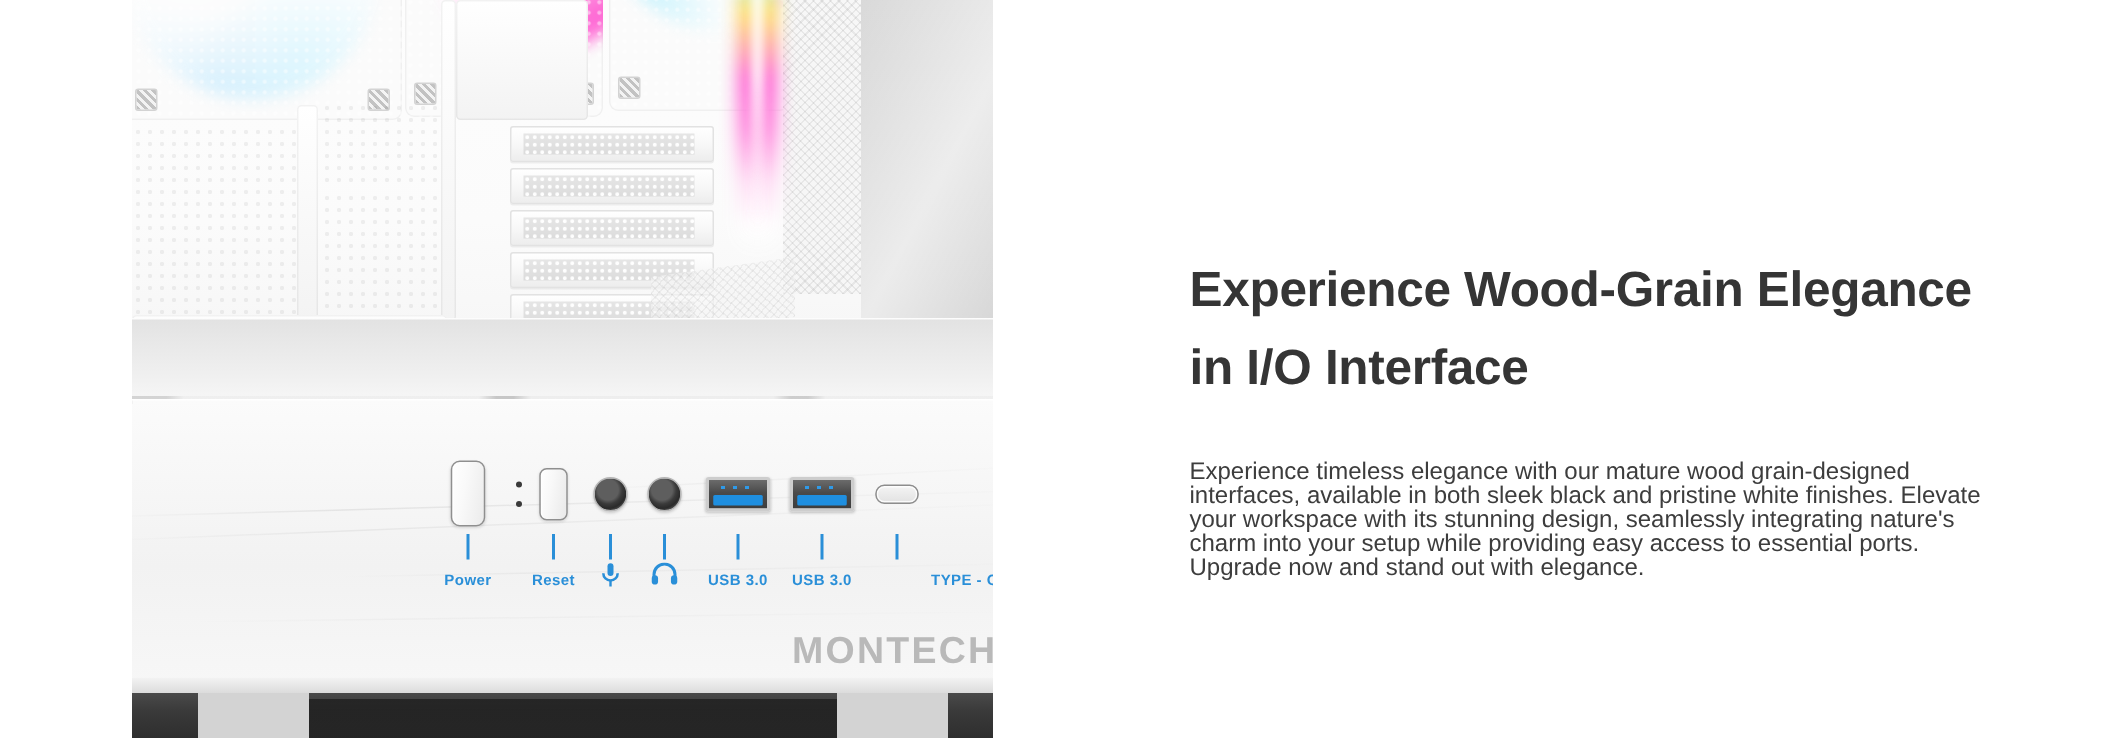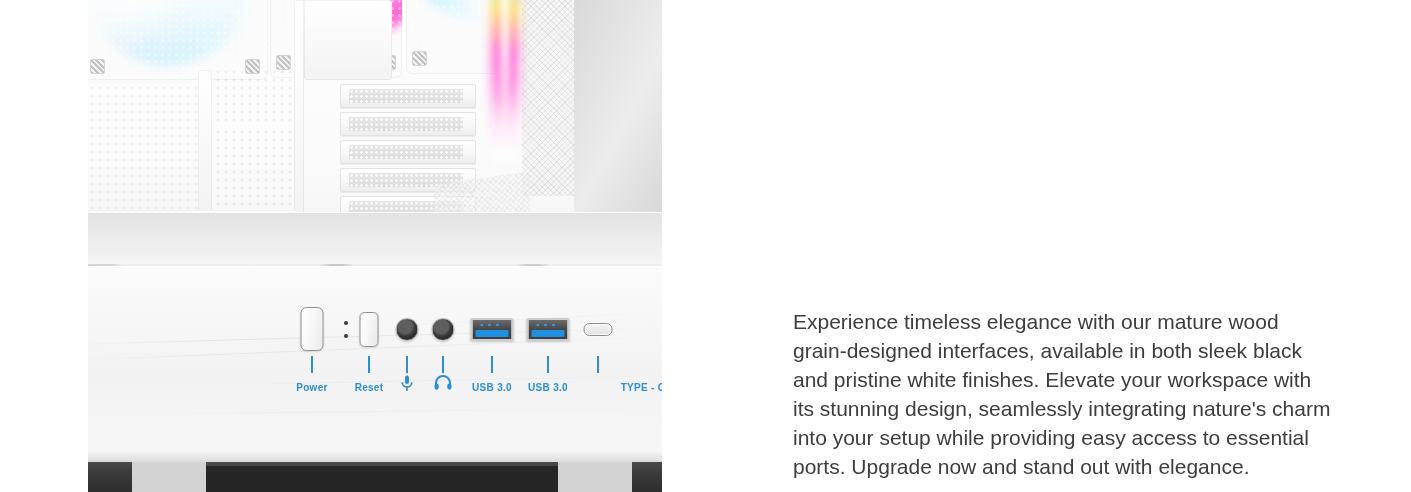--- a/index.html
+++ b/index.html
@@ -419,22 +419,22 @@
     color: #353535;
     letter-spacing: -0.2px;
   }
   .body-copy {
     position: absolute;
     left: 0px;
     top: 307px;
     width: 545px;
     margin: 0;
     font-family: "Liberation Sans", sans-serif;
-    font-size: 21px;
-    line-height: 29px;
+    font-size: 16px;
+    line-height: 16px;
     font-weight: 400;
     color: #3d3d3d;
   }
   .text-inner {
     position: absolute;
     left: 793px;
     top: 0;
     width: 560px;
     height: 492px;
   }
@@ -559,28 +559,30 @@
           <path d="M2 11 V8 a7 7 0 0 1 14 0 v3" fill="none" stroke="#2a8fd8" stroke-width="2"></path>
           <rect x="0.5" y="8.5" width="4.2" height="6.2" rx="2.1" fill="#2a8fd8"></rect>
           <rect x="13.3" y="8.5" width="4.2" height="6.2" rx="2.1" fill="#2a8fd8"></rect>
         </svg>
       </div>
 
       <div class="io-label" style="left:404px;">USB 3.0</div>
       <div class="io-label" style="left:460px;">USB 3.0</div>
       <div class="io-label" style="left:510px;margin-left:45px;">TYPE - C</div>
 
+      <div class="brand">MONTECH</div>
 
       <div class="base-shelf"></div>
       <div class="feet"></div>
       <div class="foot-inner-shadow"></div>
       <div class="foot-gap" style="left:44px;  width:74px;"></div>
       <div class="foot-gap" style="left:470px; width:74px;"></div>
     </div>
   </div>
 
   <div class="text-pane">
     <div class="text-inner" style="left:0;">
+      <h2 class="headline">Experience Wood-Grain Elegance in I/O Interface</h2>
       <p class="body-copy">Experience timeless elegance with our mature wood grain-designed interfaces, available in both sleek black and pristine white finishes. Elevate your workspace with its stunning design, seamlessly integrating nature's charm into your setup while providing easy access to essential ports. Upgrade now and stand out with elegance.</p>
     </div>
   </div>
 
 </div>
 
 </body></html>

